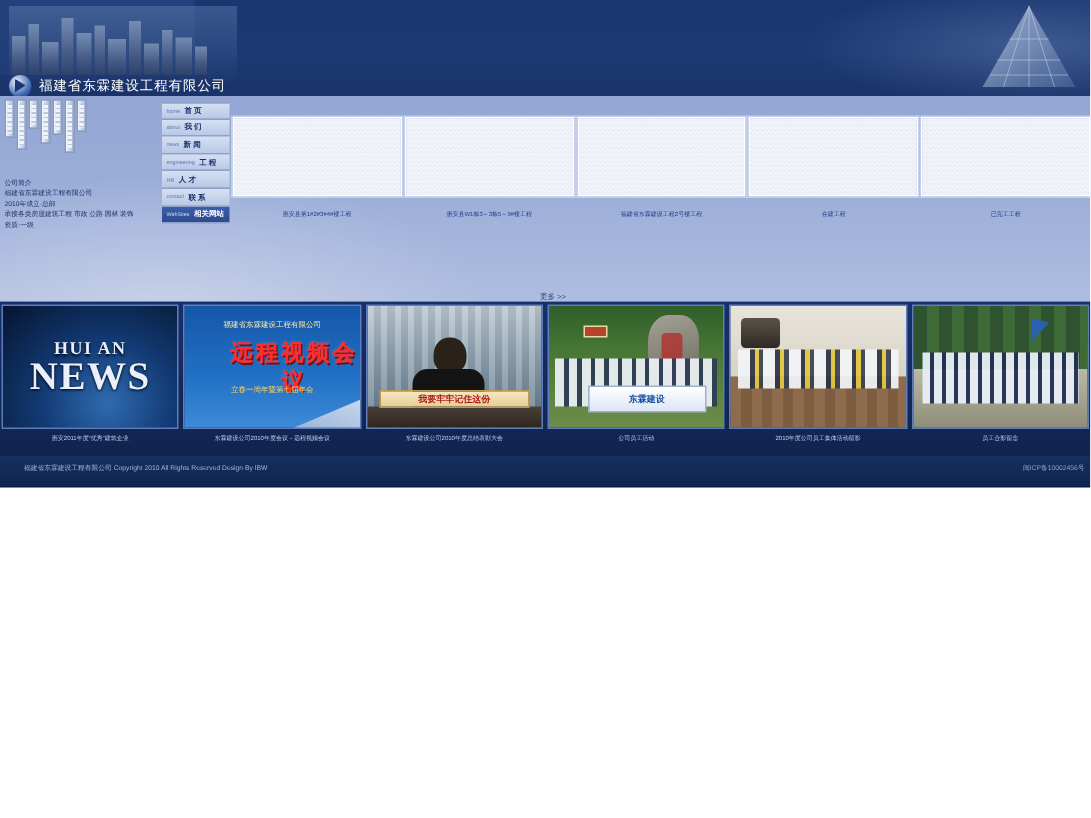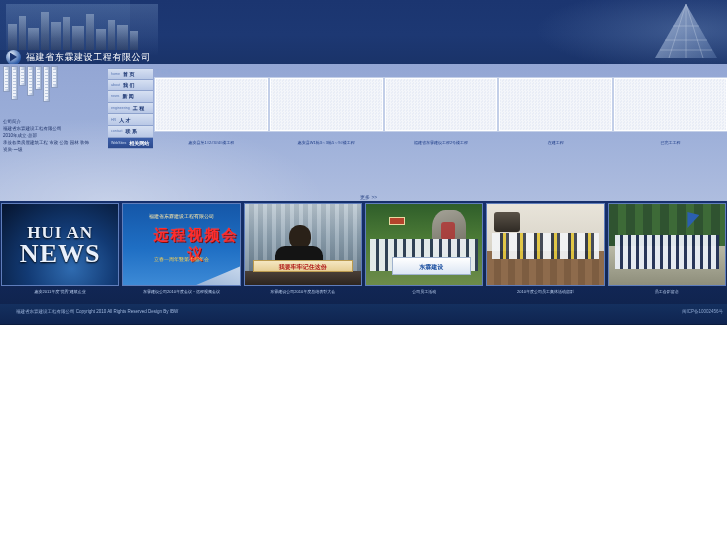--- a/index.html
+++ b/index.html
@@ -110,21 +110,21 @@
   .g-img { height:83px; border:1px solid #5f7dbb; position:relative; overflow:hidden; }
   .g-cap { height:12px; line-height:12px; text-align:center; color:#bcd0f0; font-size:4px; white-space:nowrap; overflow:hidden; }
 
   
   .ph-news { background:radial-gradient(ellipse at 60% 80%, #2f6bb0 0%, #123a74 45%, #06142e 100%); }
   .ph-news .big {
     position:absolute; left:50%; top:50%; transform:translate(-50%,-50%);
     color:#e9f0fb; font-family:"Liberation Serif", serif; font-weight:bold;
     text-align:center; line-height:1; text-shadow:0 1px 2px #000;
   }
-  .ph-news .l1{ font-size:17px; letter-spacing:1px; }
+  .ph-news .l1{ font-size:12px; letter-spacing:1px; }
   .ph-news .l2{ font-size:26px; letter-spacing:1px; }
 
   
   .ph-conf { background:linear-gradient(180deg,#1557a8 0%,#1f6fc4 55%,#3d8ad6 100%); }
   .ph-conf .sub { position:absolute; left:0; right:0; top:9px; text-align:center; color:#ffe9a8; font-size:5px; }
   .ph-conf .title {
     position:absolute; left:0; right:0; top:22px; text-align:center;
     color:#ff2d2d; font-family:Liberation Sans, sans-serif; font-weight:bold;
     font-size:15px; letter-spacing:2px; text-shadow:0 0 2px #fff3, 1px 1px 0 #7a0000;margin-left:29px;
   }

